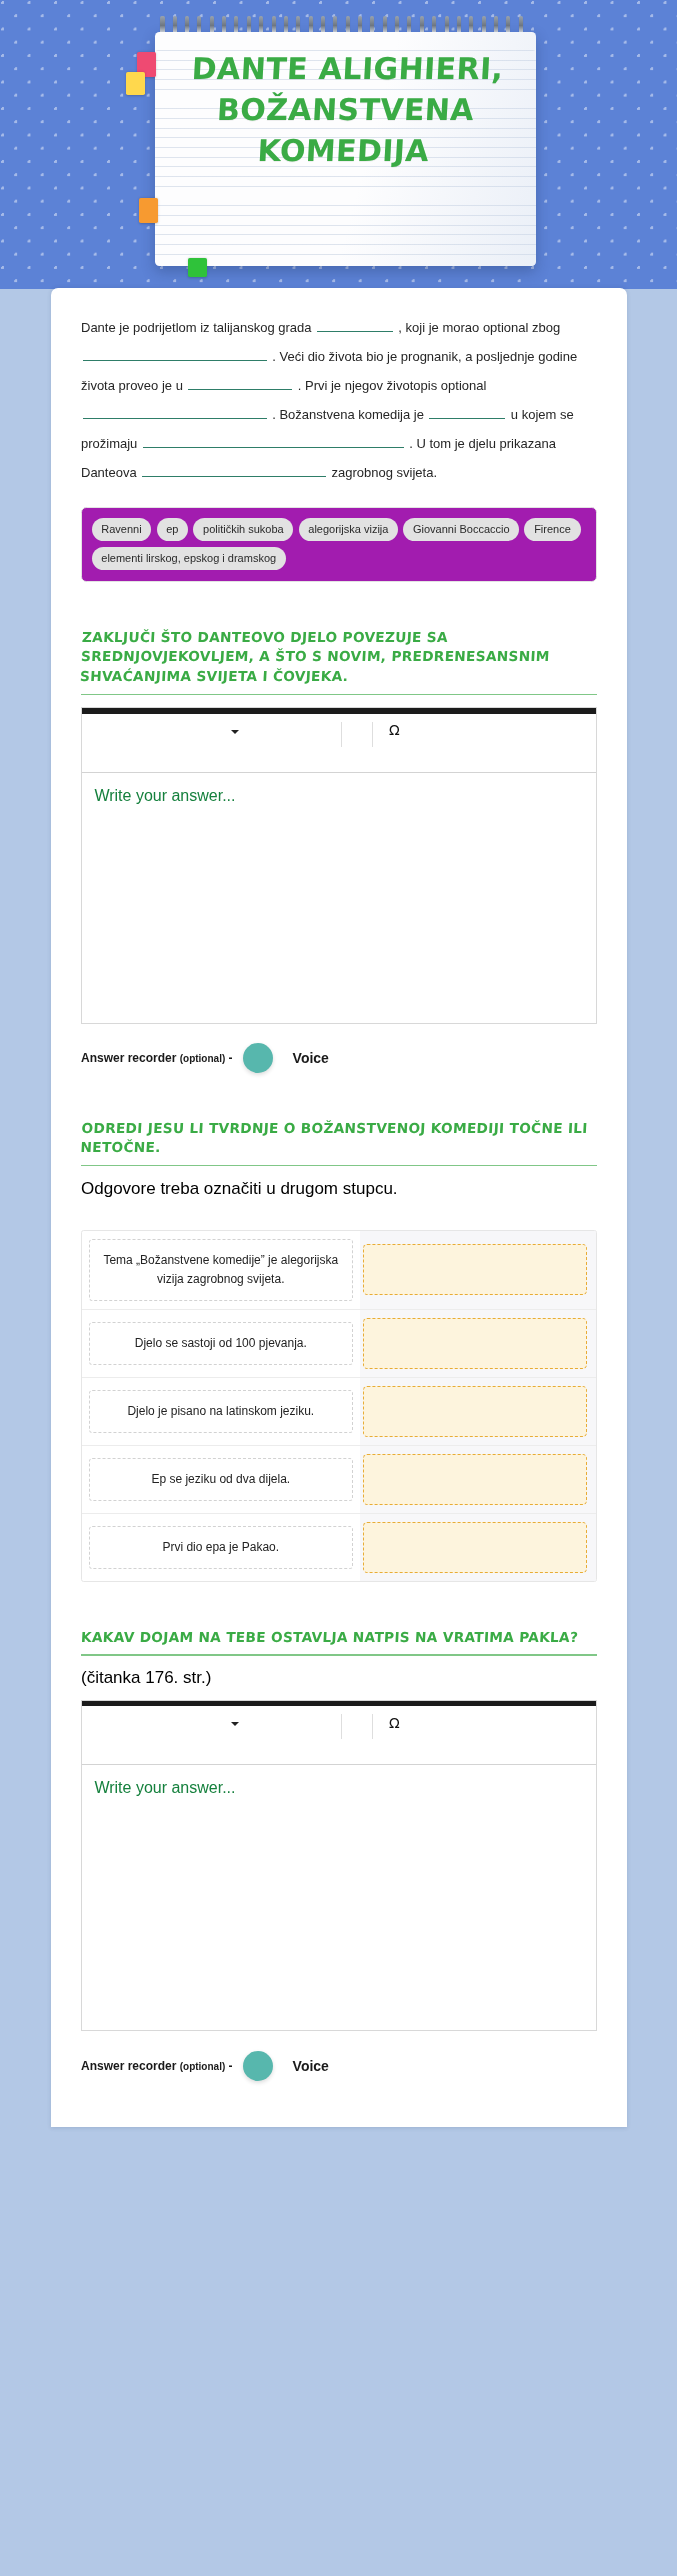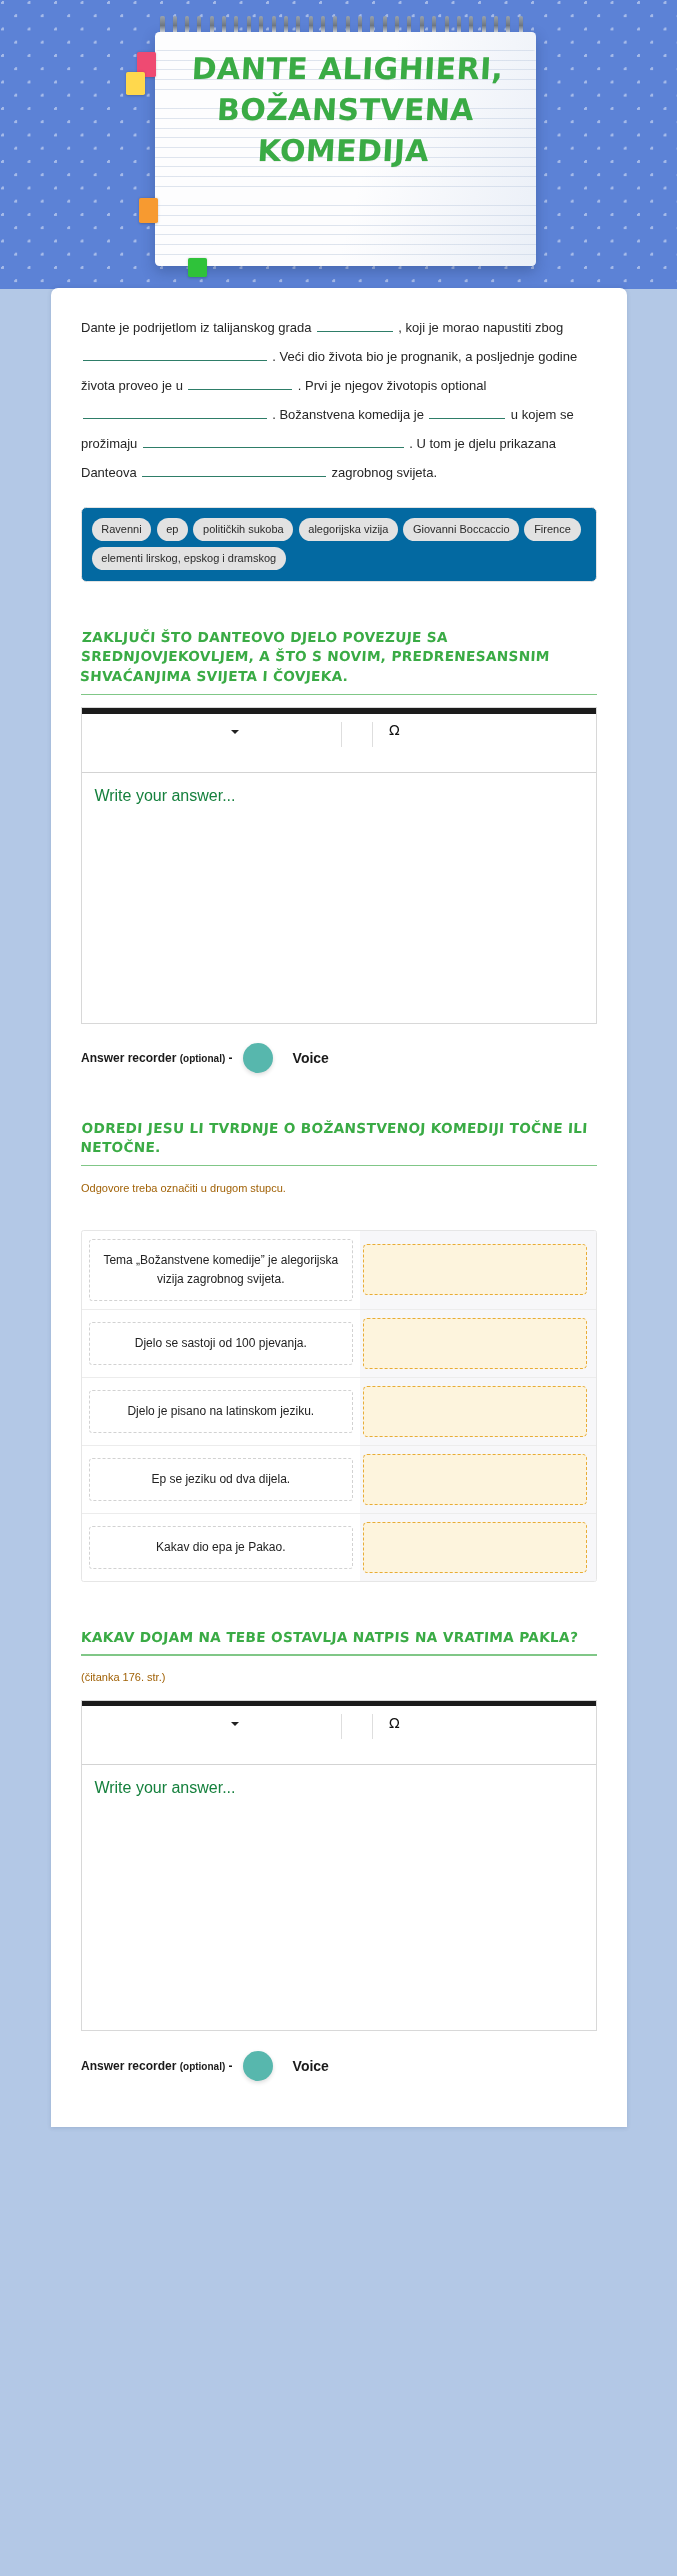--- a/index.html
+++ b/index.html
@@ -99,21 +99,21 @@
   .b-md{width:104px;}
   .b-xl{width:184px;}
   .b-xxl{width:261px;}
 
   
   .chipbox{
     margin-top:19.4px;
     border:0.9px solid #e3e3e3;
     border-radius:5.3px;
     padding:8px 7px 8.8px 7px;
-    background:#0369a1;
+    background:#a21caf;
   }
   .chip{
     display:inline-block;
     background:#e2e2e2;
     color:#2a2a2a;
     border-radius:12.4px;
     font-size:11px;
     line-height:1;
     padding:6.2px 9.7px;
     margin:2.6px 2.6px;
@@ -129,21 +129,21 @@
     font-weight:bold;
     font-size:13.7px;
     line-height:19.4px;
     letter-spacing:0.3px;
     text-transform:uppercase;
     transform:skewX(-3deg);
     margin:0 0 7px 0;
   }
   .qrule{height:1.3px;background:#56b45f;opacity:.75;margin-bottom:12.4px;}
   .qsub{
-    font-size:11px;color:#a16207;margin:0 0 12.4px 0;line-height:19.4px;
+    font-size:17px;color:#000000;margin:0 0 12.4px 0;line-height:19.4px;
   }
 
   
   .editor{border:0.9px solid #d8d8d8;background:#fff;}
   .editor-topbar{height:5.3px;background:#1b1b1b;}
   .toolbar{
     position:relative;
     height:58px;
     border-bottom:0.9px solid #d3d3d3;
     background:#fff;
@@ -278,21 +278,21 @@
 Božanstvena
 komedija</div>
   </div>
 
   <div class="card-wrap">
   <div class="card">
 
     <div class="para">
       <span>Dante je podrijetlom iz talijanskog grada</span>
       <span class="blank b-sm"></span>
-      <span>, koji je morao napustiti zbog</span>
+      <span>, koji je morao optional zbog</span>
       <span class="blank b-xl"></span>
       <span>. Veći dio života bio je prognanik, a posljednje godine života proveo je u</span>
       <span class="blank b-md"></span>
       <span>. Prvi je njegov životopis optional</span>
       <span class="blank b-xl"></span>
       <span>. Božanstvena komedija je</span>
       <span class="blank b-sm"></span>
       <span>u kojem se prožimaju</span>
       <span class="blank b-xxl"></span>
       <span>. U tom je djelu prikazana Danteova</span>
@@ -360,21 +360,21 @@
             <div class="tfrow">
               <div class="tf-stmt">
                 <div class="tf-stmt-inner">Ep se jeziku od dva dijela.</div>
               </div>
               <div class="tf-drop">
                 <div class="tf-drop-inner"></div>
               </div>
             </div>
             <div class="tfrow">
               <div class="tf-stmt">
-                <div class="tf-stmt-inner">Kakav dio epa je Pakao.</div>
+                <div class="tf-stmt-inner">Prvi dio epa je Pakao.</div>
               </div>
               <div class="tf-drop">
                 <div class="tf-drop-inner"></div>
               </div>
             </div>
           </div>
     </div>
 
     <div class="qblock">
       <div class="qtitle">Kakav dojam na tebe ostavlja natpis na vratima pakla?</div>

